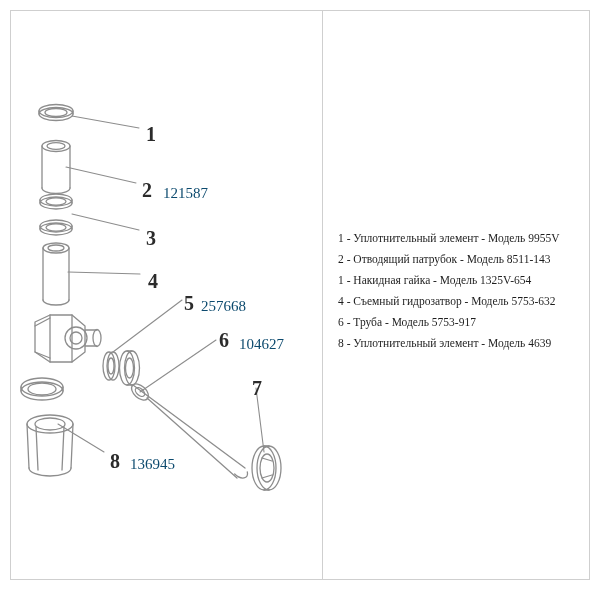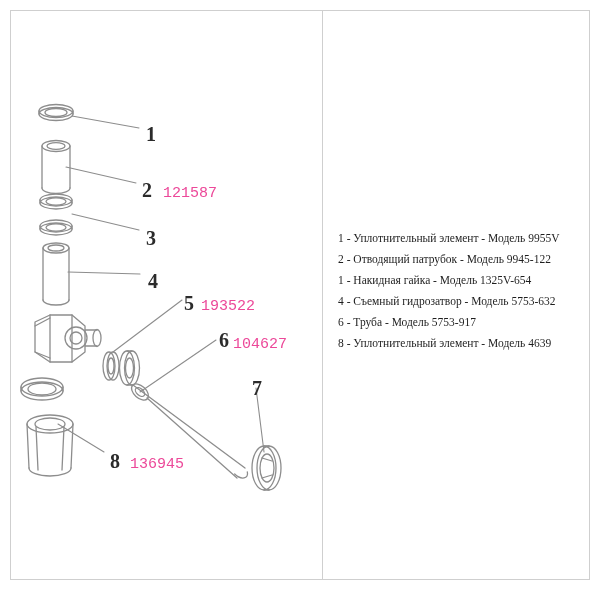--- a/index.html
+++ b/index.html
@@ -28,23 +28,23 @@
     position: absolute;
     font-family: "Liberation Serif", serif;
     font-size: 20px;
     font-weight: bold;
     color: #2b2b2b;
     line-height: 1;
     white-space: nowrap;
   }
   .part-code {
     position: absolute;
-    font-family: Liberation Mono, monospace;
+    font-family: Liberation Serif, serif;
     font-size: 15px;
-    color: #ec4899;
+    color: #0c4a6e;
     line-height: 1;
     white-space: nowrap;
   }
   #legend {
     position: absolute;
     left: 338px;
     top: 232px;
     width: 250px;
   }
   .legend-row {
@@ -172,26 +172,26 @@
   <div class="callout-num" style="left:146px; top:124px;">1</div>
   <div class="callout-num" style="left:142px; top:180px;">2</div>
   <div class="callout-num" style="left:146px; top:228px;">3</div>
   <div class="callout-num" style="left:148px; top:271px;">4</div>
   <div class="callout-num" style="left:184px; top:293px;">5</div>
   <div class="callout-num" style="left:219px; top:330px;">6</div>
   <div class="callout-num" style="left:252px; top:378px;">7</div>
   <div class="callout-num" style="left:110px; top:451px;">8</div>
 
   <div class="part-code" style="left:163px; top:186px;">121587</div>
-  <div class="part-code" style="left:201px; top:299px;">193522</div>
-  <div class="part-code" style="left:233px; top:337px;">104627</div>
+  <div class="part-code" style="left:201px; top:299px;">257668</div>
+  <div class="part-code" style="left:239px; top:337px;">104627</div>
   <div class="part-code" style="left:130px; top:457px;">136945</div>
 
   <div id="legend">
     <div class="legend-row">1 - Уплотнительный элемент - Модель 9955V</div>
-    <div class="legend-row">2 - Отводящий патрубок - Модель 9945-122</div>
+    <div class="legend-row">2 - Отводящий патрубок - Модель 8511-143</div>
     <div class="legend-row">1 - Накидная гайка - Модель 1325V-654</div>
     <div class="legend-row">4 - Съемный гидрозатвор - Модель 5753-632</div>
     <div class="legend-row">6 - Труба - Модель 5753-917</div>
     <div class="legend-row">8 - Уплотнительный элемент - Модель 4639</div>
   </div>
 
 </div>
 
 </body></html>

